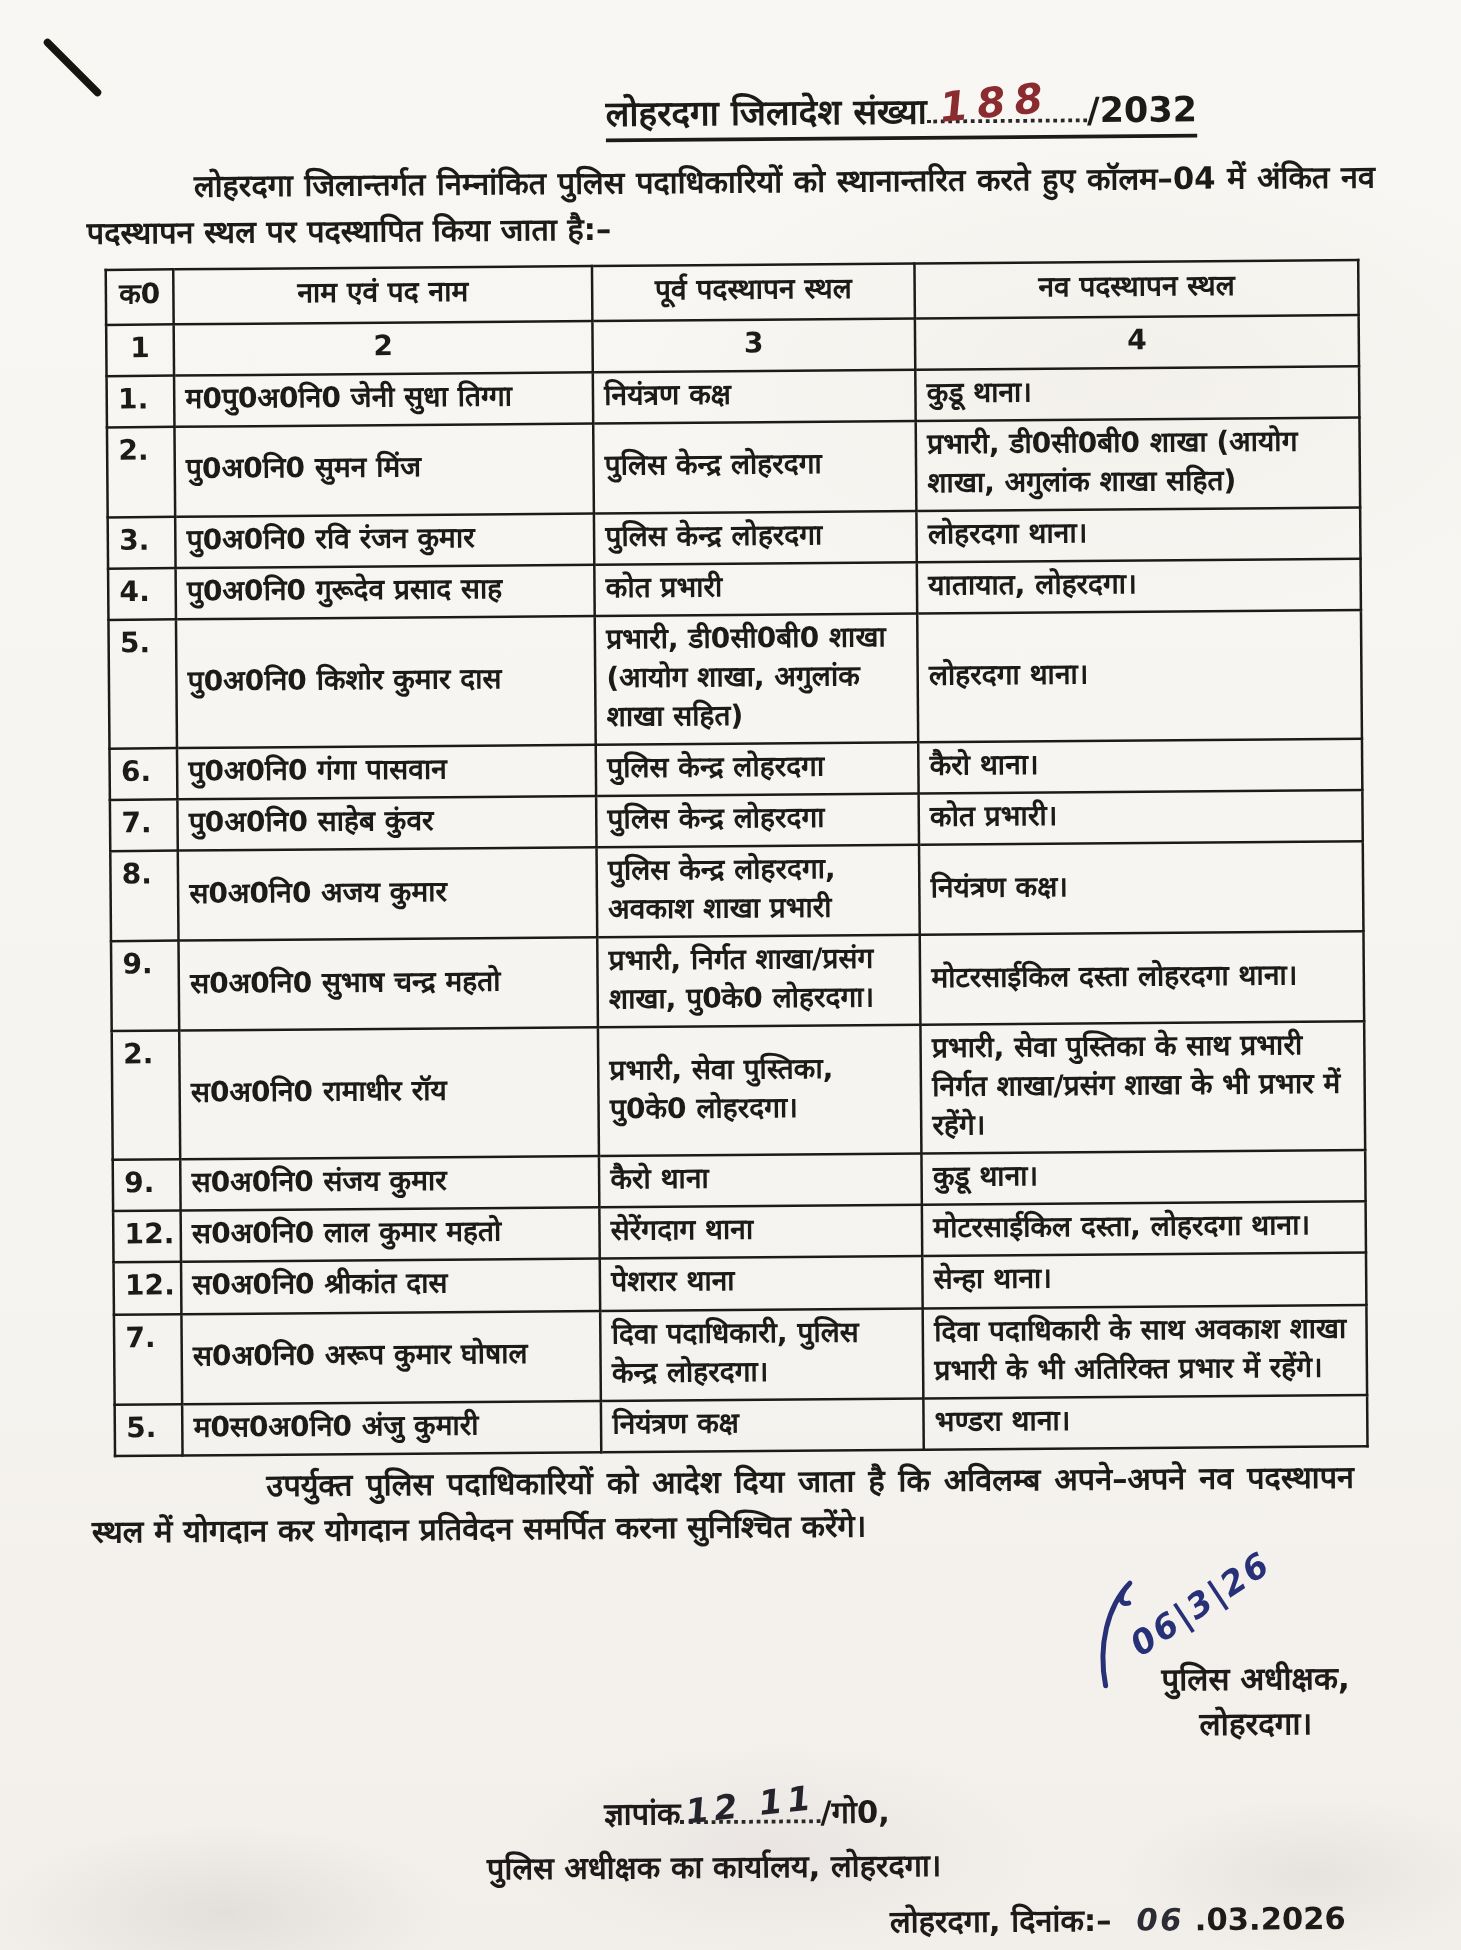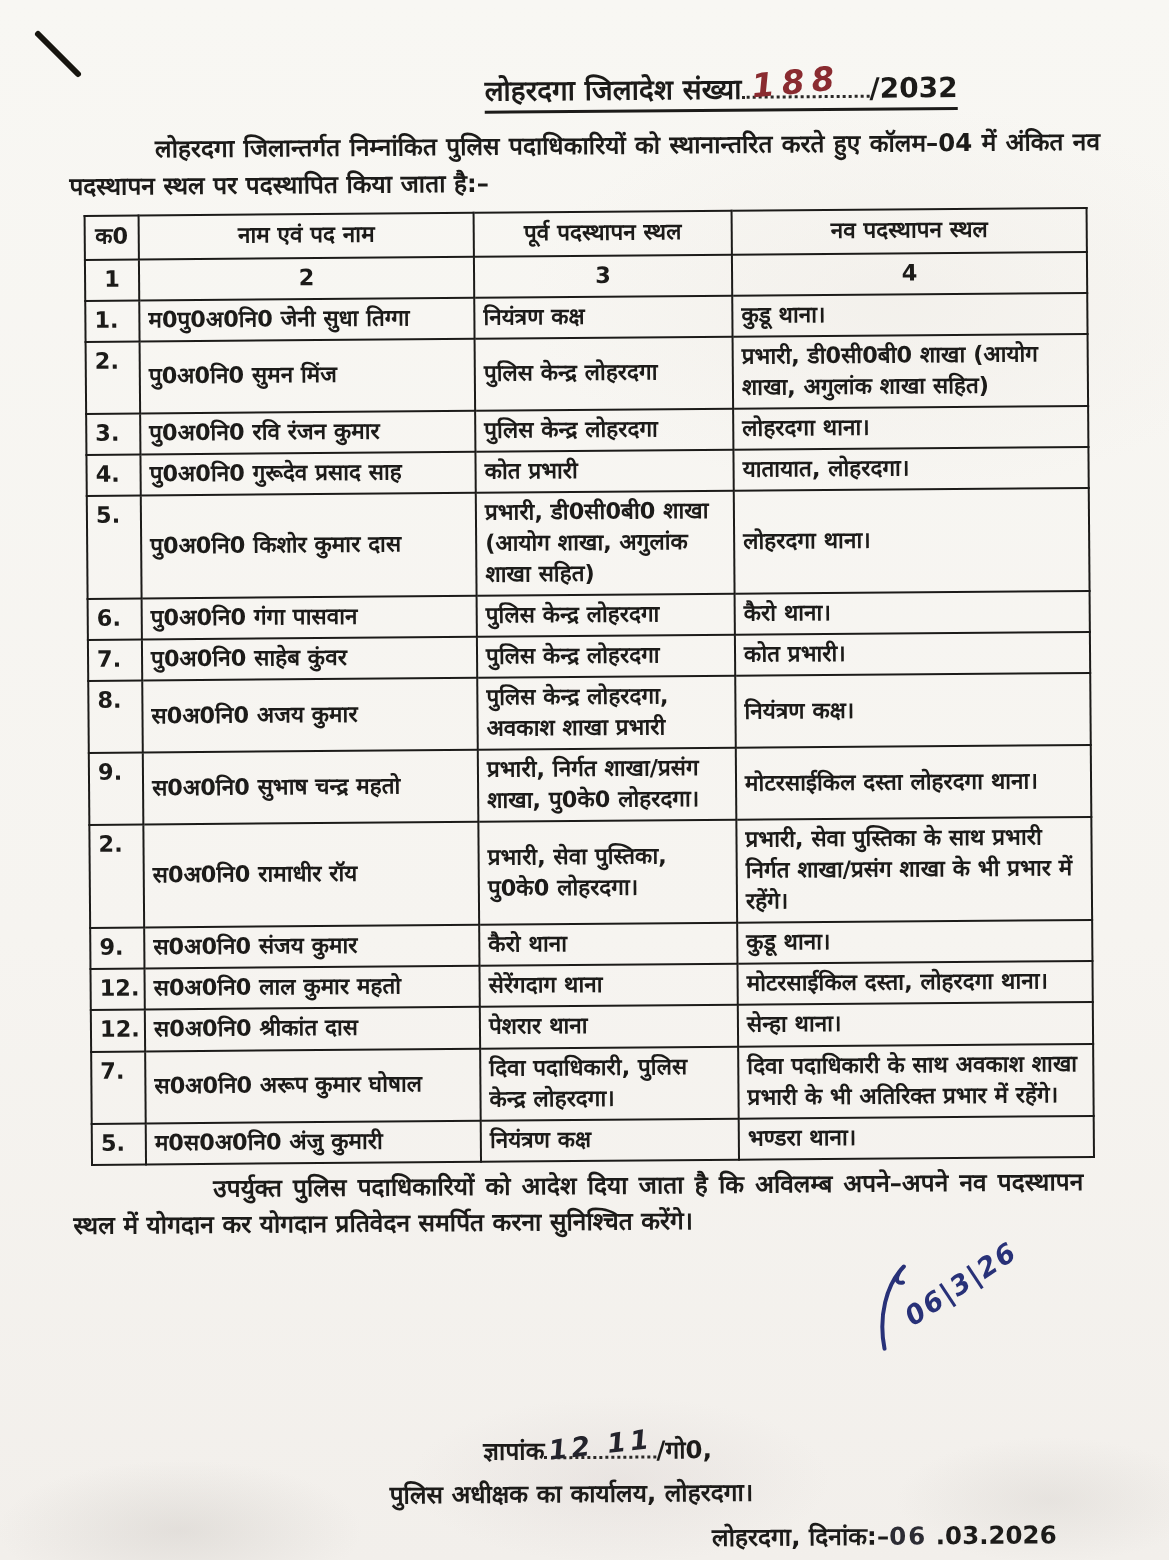--- a/index.html
+++ b/index.html
@@ -100,21 +100,21 @@
   
   .memo{ margin-top:2px; font-size:24.5px; font-weight:bold; }
   .memo-line1{ padding-left:390px; }
   .memo .dotline{ min-width:112px; }
   .memo .hand-num{
     font-size:27px; letter-spacing:4px; bottom:-4px; left:4px;
     color:#24242c; transform:rotate(-6deg);
   }
   .memo-line2{ padding-left:296px; margin-top:10px; }
   .memo-line3{ padding-left:618px; margin-top:12px; }
-  .hand-day{ letter-spacing:2px; color:#2c2c34; }
+  .hand-day{ font-style:italic; letter-spacing:2px; color:#2c2c34;margin-left:20px; }
   
   .pen-mark{ position:absolute; top:0; left:0; }
 </style>
 </head>
 <body>
 
 <div class="page">
 
   <svg class="pen-mark" width="120" height="110">
     <line x1="38" y1="34" x2="78" y2="74" stroke="#17150f" stroke-width="6" stroke-linecap="round"></line>
@@ -245,20 +245,24 @@
         </tbody>
     </table>
 
     <p class="closing">उपर्युक्त पुलिस पदाधिकारियों को आदेश दिया जाता है कि अविलम्ब अपने–अपने नव पदस्थापन स्थल में योगदान कर योगदान प्रतिवेदन समर्पित करना सुनिश्चित करेंगे।</p>
 
     <div class="sig-block">
       <svg class="sig-flourish" width="60" height="100">
         <path d="M14 92 C 8 60, 16 28, 34 10 M 34 10 C 26 18, 24 28, 33 26" fill="none" stroke="#283178" stroke-width="4" stroke-linecap="round"></path>
       </svg>
       <span class="sig-hand blue-ink">06|3|26</span>
+      <div class="sig-role">
+        <div>पुलिस अधीक्षक,</div>
+        <div>लोहरदगा।</div>
+      </div>
     </div>
 
     <div class="memo">
       <div class="memo-line1">
         <span>ज्ञापांक</span><span class="dotline"><span class="hand-num">12 11</span></span><span>/गो0,</span>
       </div>
       <div class="memo-line2">पुलिस अधीक्षक का  कार्यालय, लोहरदगा।</div>
       <div class="memo-line3">
         <span>लोहरदगा, दिनांक:–</span><span class="hand-day">06</span> <span>.03.2026</span>
       </div>

